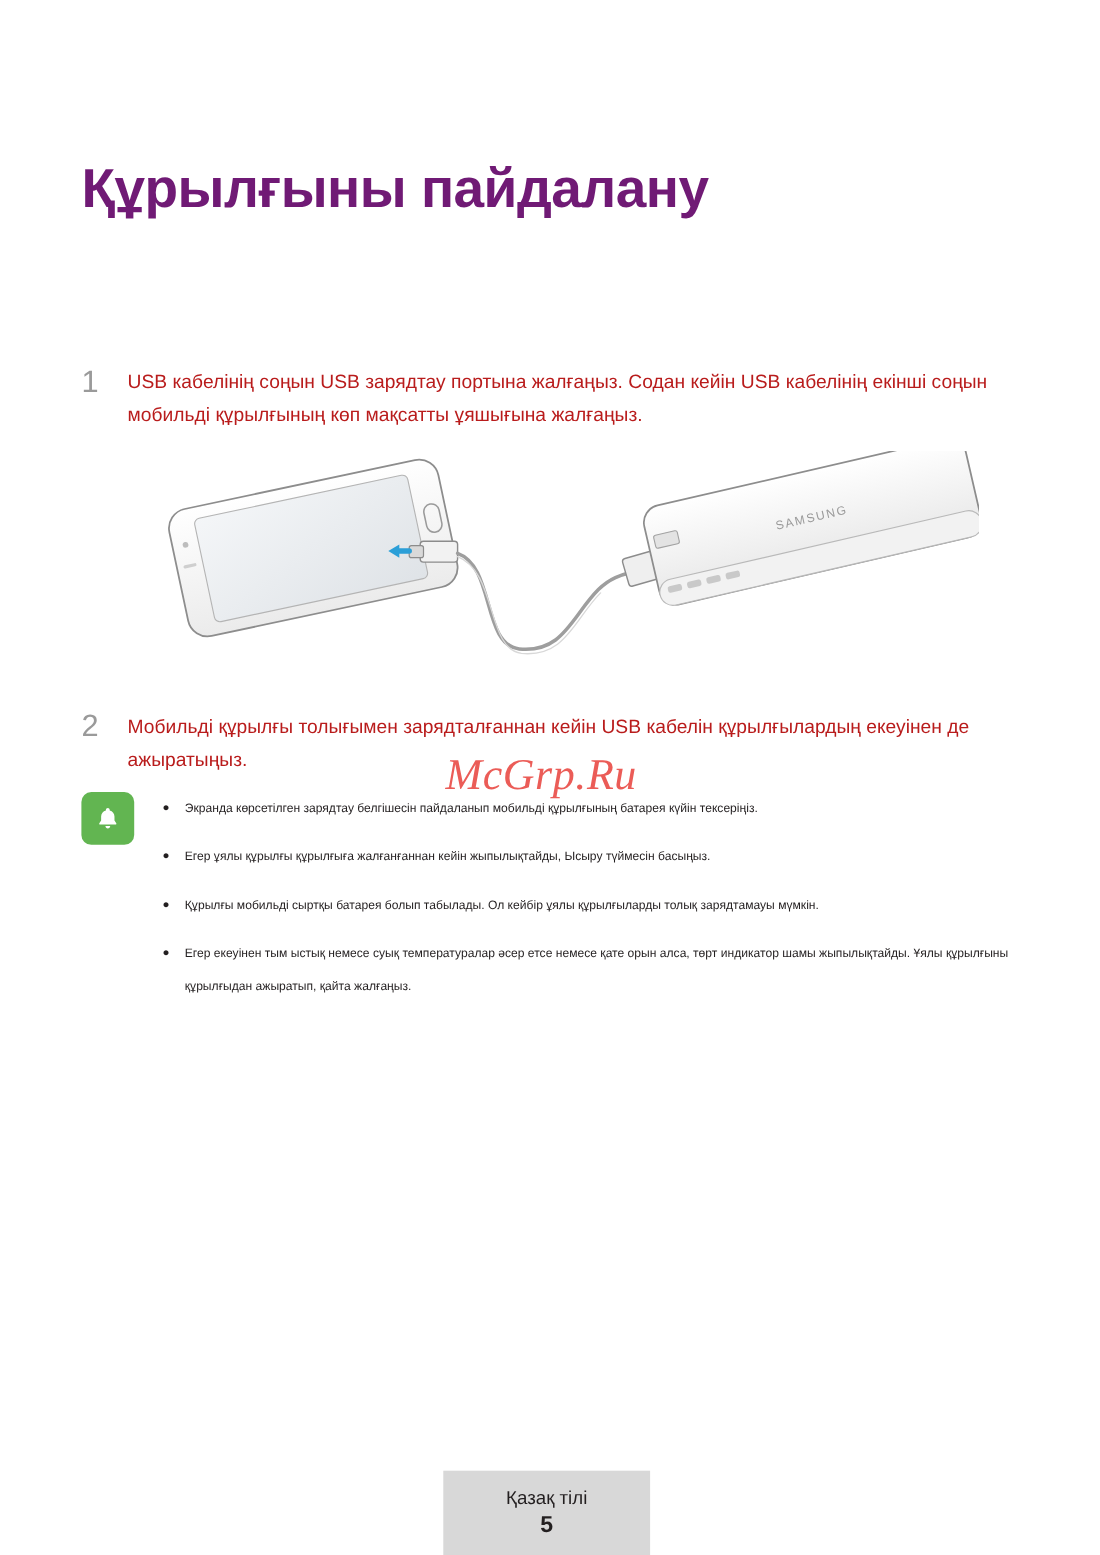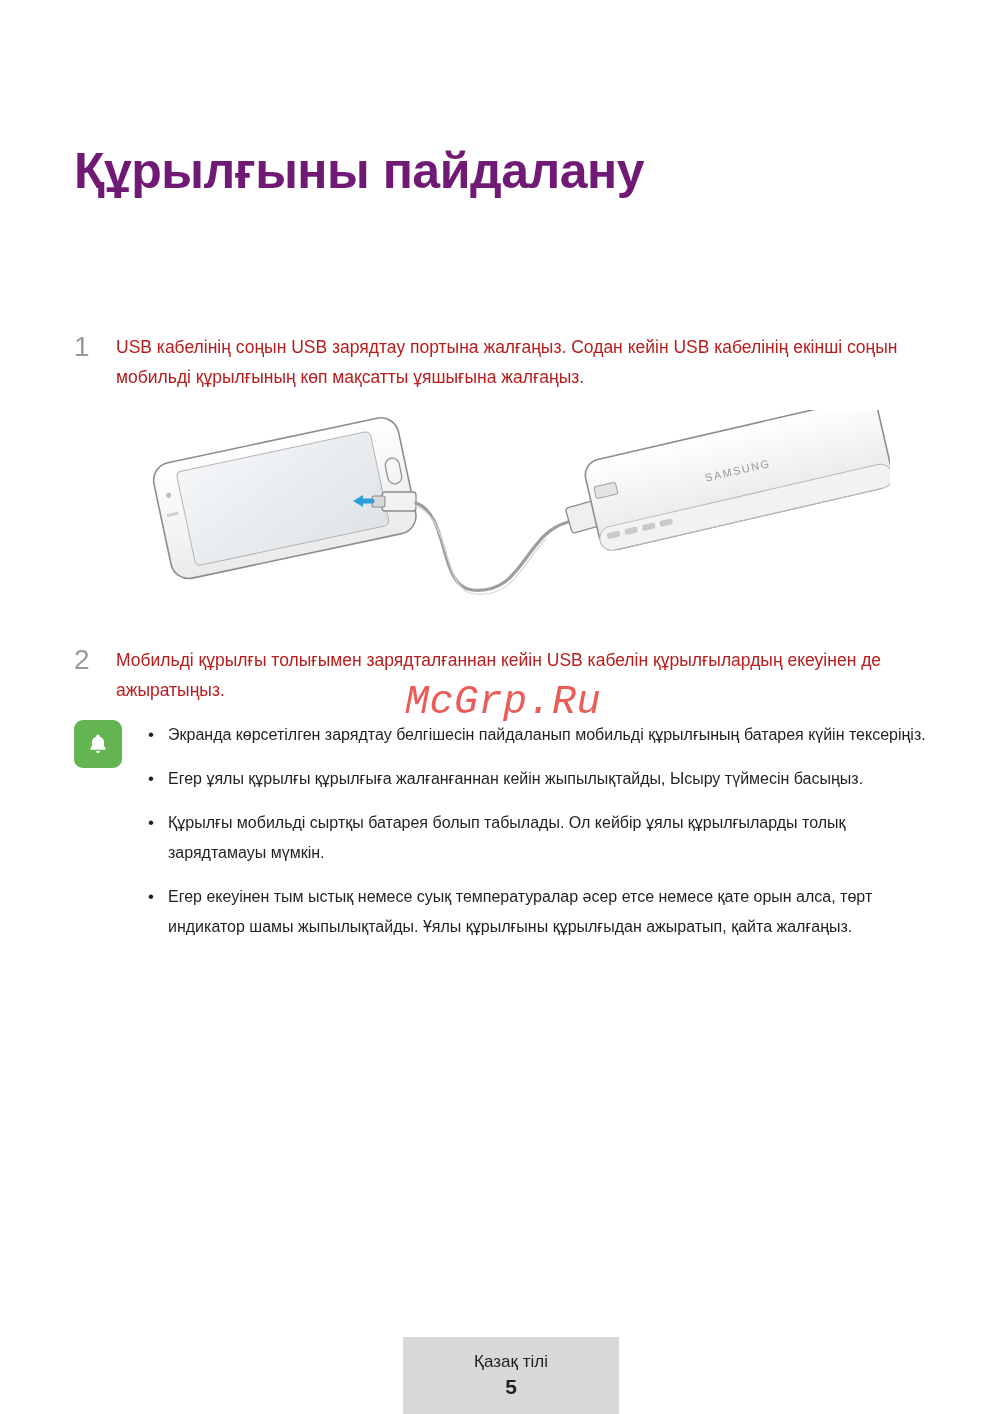--- a/index.html
+++ b/index.html
@@ -112,46 +112,46 @@
   .note-item:last-child { margin-bottom: 0; }
   .bullet {
     flex: 0 0 20px;
     font-size: 17px;
     line-height: 30px;
     color: #231f20;
     text-align: left;
   }
   .note-text {
     flex: 1;
-    font-size: 16px;
+    font-size: 11px;
     line-height: 30px;
     color: #231f20;
   }
 
   
   .watermark {
     position: absolute;
     left: 405px;
     top: 680px;
-    font-family: Liberation Mono, monospace;
+    font-family: Liberation Serif, serif;
     font-size: 40px;
     font-style: italic;
     color: #e8403a;
     opacity: 0.85;
     letter-spacing: 0.5px;
     pointer-events: none;
     user-select: none;
   }
 
   
   .footer {
     position: absolute;
     left: 403px;
     top: 1337px;
-    width: 216px;
+    width: 188px;
     height: 77px;
     background: #d8d8d8;
     text-align: center;
     box-sizing: border-box;
     padding-top: 14px;
   }
   .footer-lang {
     font-size: 17px;
     color: #231f20;
     line-height: 22px;

